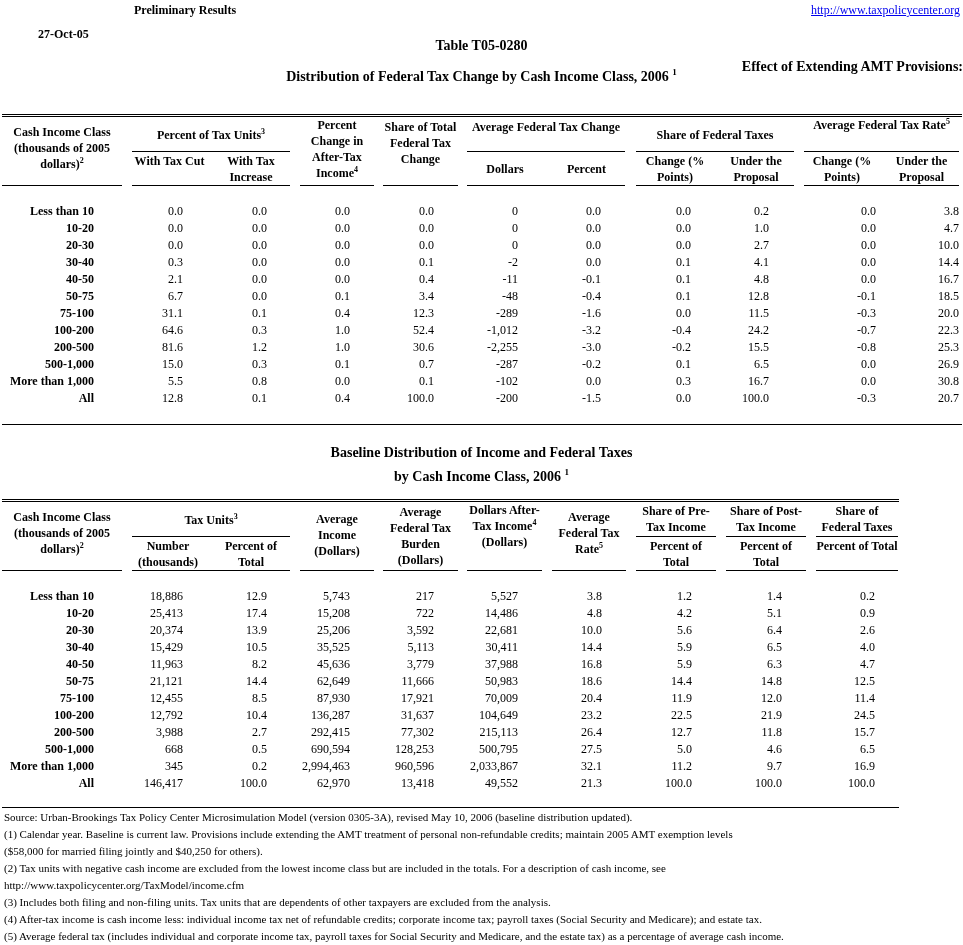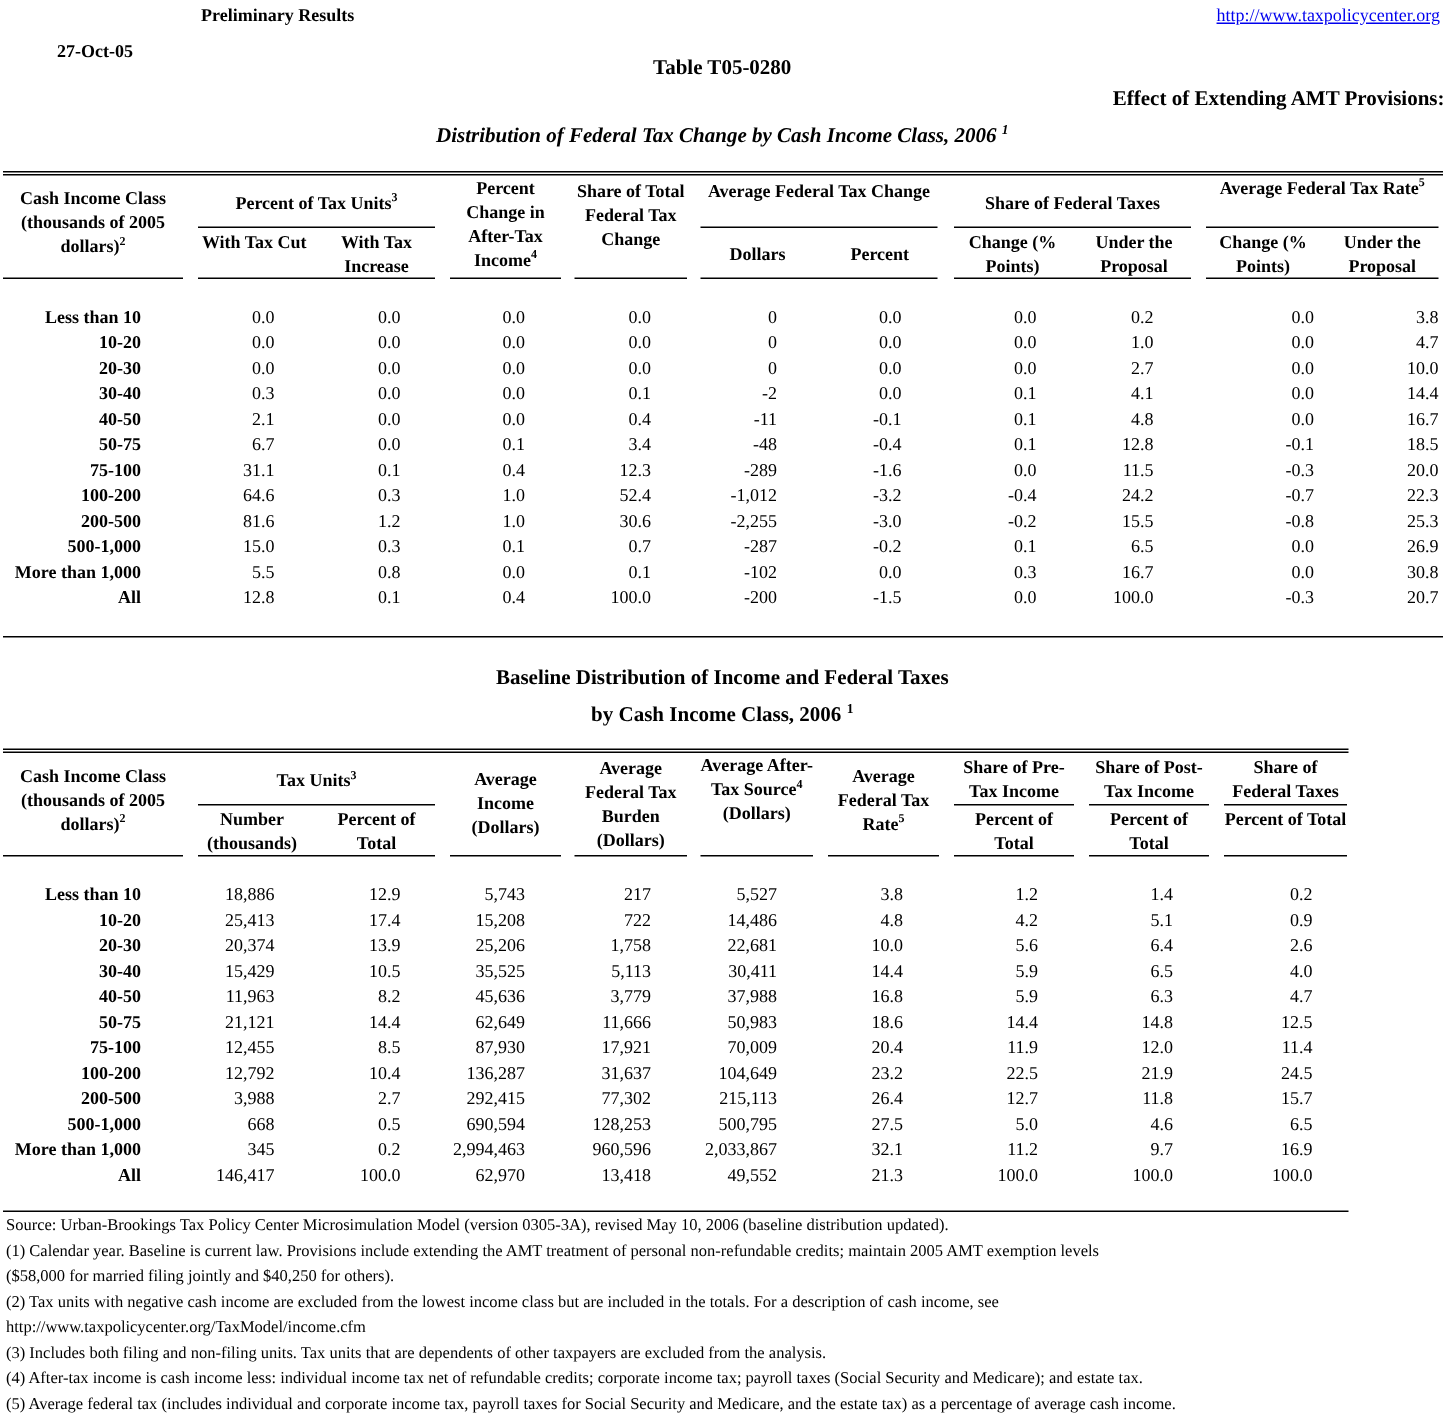--- a/index.html
+++ b/index.html
@@ -24,21 +24,21 @@
 </style>
 </head>
 <body>
 
 <div class="abs hdr-date">27-Oct-05</div>
 <div class="abs hdr-prelim">Preliminary Results</div>
 <a class="abs hdr-link">http://www.taxpolicycenter.org</a>
 
 <div class="abs title" style="top:36px;">Table T05-0280</div>
 <div class="abs title" style="top:57px;text-align:right;">Effect of Extending AMT Provisions:</div>
-<div class="abs title" style="top:77px;font-style:italic;"><span>Distribution of Federal Tax Change by Cash Income Class, 2006</span> <sup>1</sup></div>
+<div class="abs title" style="top:63px;"><span>Distribution of Federal Tax Change by Cash Income Class, 2006</span> <sup>1</sup></div>
 
 <div class="abs dbl" style="top:114px; width:960px;"></div>
 <div>
   <div class="abs th" style="left:2px; top:124px; width:120px;"><span>Cash Income Class (thousands of 2005 dollars)</span><sup>2</sup></div>
   <div class="abs rule" style="left:2px; top:185px; width:120px;"></div>
 
   <div class="abs th" style="left:132px; top:127px; width:158px;"><span>Percent of Tax Units</span><sup>3</sup></div>
   <div class="abs rule" style="left:132px; top:151px; width:158px;"></div>
   <div class="abs th" style="left:132px; top:153px; width:75px;">With Tax Cut</div>
   <div class="abs th" style="left:212px; top:153px; width:78px;">With Tax Increase</div>
@@ -242,21 +242,21 @@
   <div class="abs th" style="left:132px; top:538px; width:72px;">Number (thousands)</div>
   <div class="abs th" style="left:212px; top:538px; width:78px;">Percent of Total</div>
   <div class="abs rule" style="left:132px; top:570px; width:158px;"></div>
 
   <div class="abs th" style="left:300px; top:511px; width:74px;">Average Income (Dollars)</div>
   <div class="abs rule" style="left:300px; top:570px; width:74px;"></div>
 
   <div class="abs th" style="left:383px; top:504px; width:75px;">Average Federal Tax Burden (Dollars)</div>
   <div class="abs rule" style="left:383px; top:570px; width:75px;"></div>
 
-  <div class="abs th" style="left:467px; top:502px; width:75px;"><span>Average After-Tax Source</span><sup>4</sup><br><span>(Dollars)</span></div>
+  <div class="abs th" style="left:467px; top:502px; width:75px;"><span>Dollars After-Tax Income</span><sup>4</sup><br><span>(Dollars)</span></div>
   <div class="abs rule" style="left:467px; top:570px; width:75px;"></div>
 
   <div class="abs th" style="left:552px; top:509px; width:74px;"><span>Average Federal Tax Rate</span><sup>5</sup></div>
   <div class="abs rule" style="left:552px; top:570px; width:74px;"></div>
 
   <div class="abs th" style="left:636px; top:503px; width:80px;">Share of Pre-Tax Income</div>
   <div class="abs rule" style="left:636px; top:536px; width:80px;"></div>
   <div class="abs th" style="left:636px; top:538px; width:80px;">Percent of Total</div>
   <div class="abs rule" style="left:636px; top:570px; width:80px;"></div>
 
@@ -294,21 +294,21 @@
       <span class="cell" style="left: 532px; width: 70px;">4.8</span>
       <span class="cell" style="left: 622px; width: 70px;">4.2</span>
       <span class="cell" style="left: 712px; width: 70px;">5.1</span>
       <span class="cell" style="left: 805px; width: 70px;">0.9</span>
     </div>
     <div class="abs row" style="top: 34px; left: 0px; width: 963px;">
       <span class="cell lbl">20-30</span>
       <span class="cell" style="left: 113px; width: 70px;">20,374</span>
       <span class="cell" style="left: 197px; width: 70px;">13.9</span>
       <span class="cell" style="left: 280px; width: 70px;">25,206</span>
-      <span class="cell" style="left: 364px; width: 70px;">1,758</span>
+      <span class="cell" style="left: 364px; width: 70px;">3,592</span>
       <span class="cell" style="left: 448px; width: 70px;">22,681</span>
       <span class="cell" style="left: 532px; width: 70px;">10.0</span>
       <span class="cell" style="left: 622px; width: 70px;">5.6</span>
       <span class="cell" style="left: 712px; width: 70px;">6.4</span>
       <span class="cell" style="left: 805px; width: 70px;">2.6</span>
     </div>
     <div class="abs row" style="top: 51px; left: 0px; width: 963px;">
       <span class="cell lbl">30-40</span>
       <span class="cell" style="left: 113px; width: 70px;">15,429</span>
       <span class="cell" style="left: 197px; width: 70px;">10.5</span>

